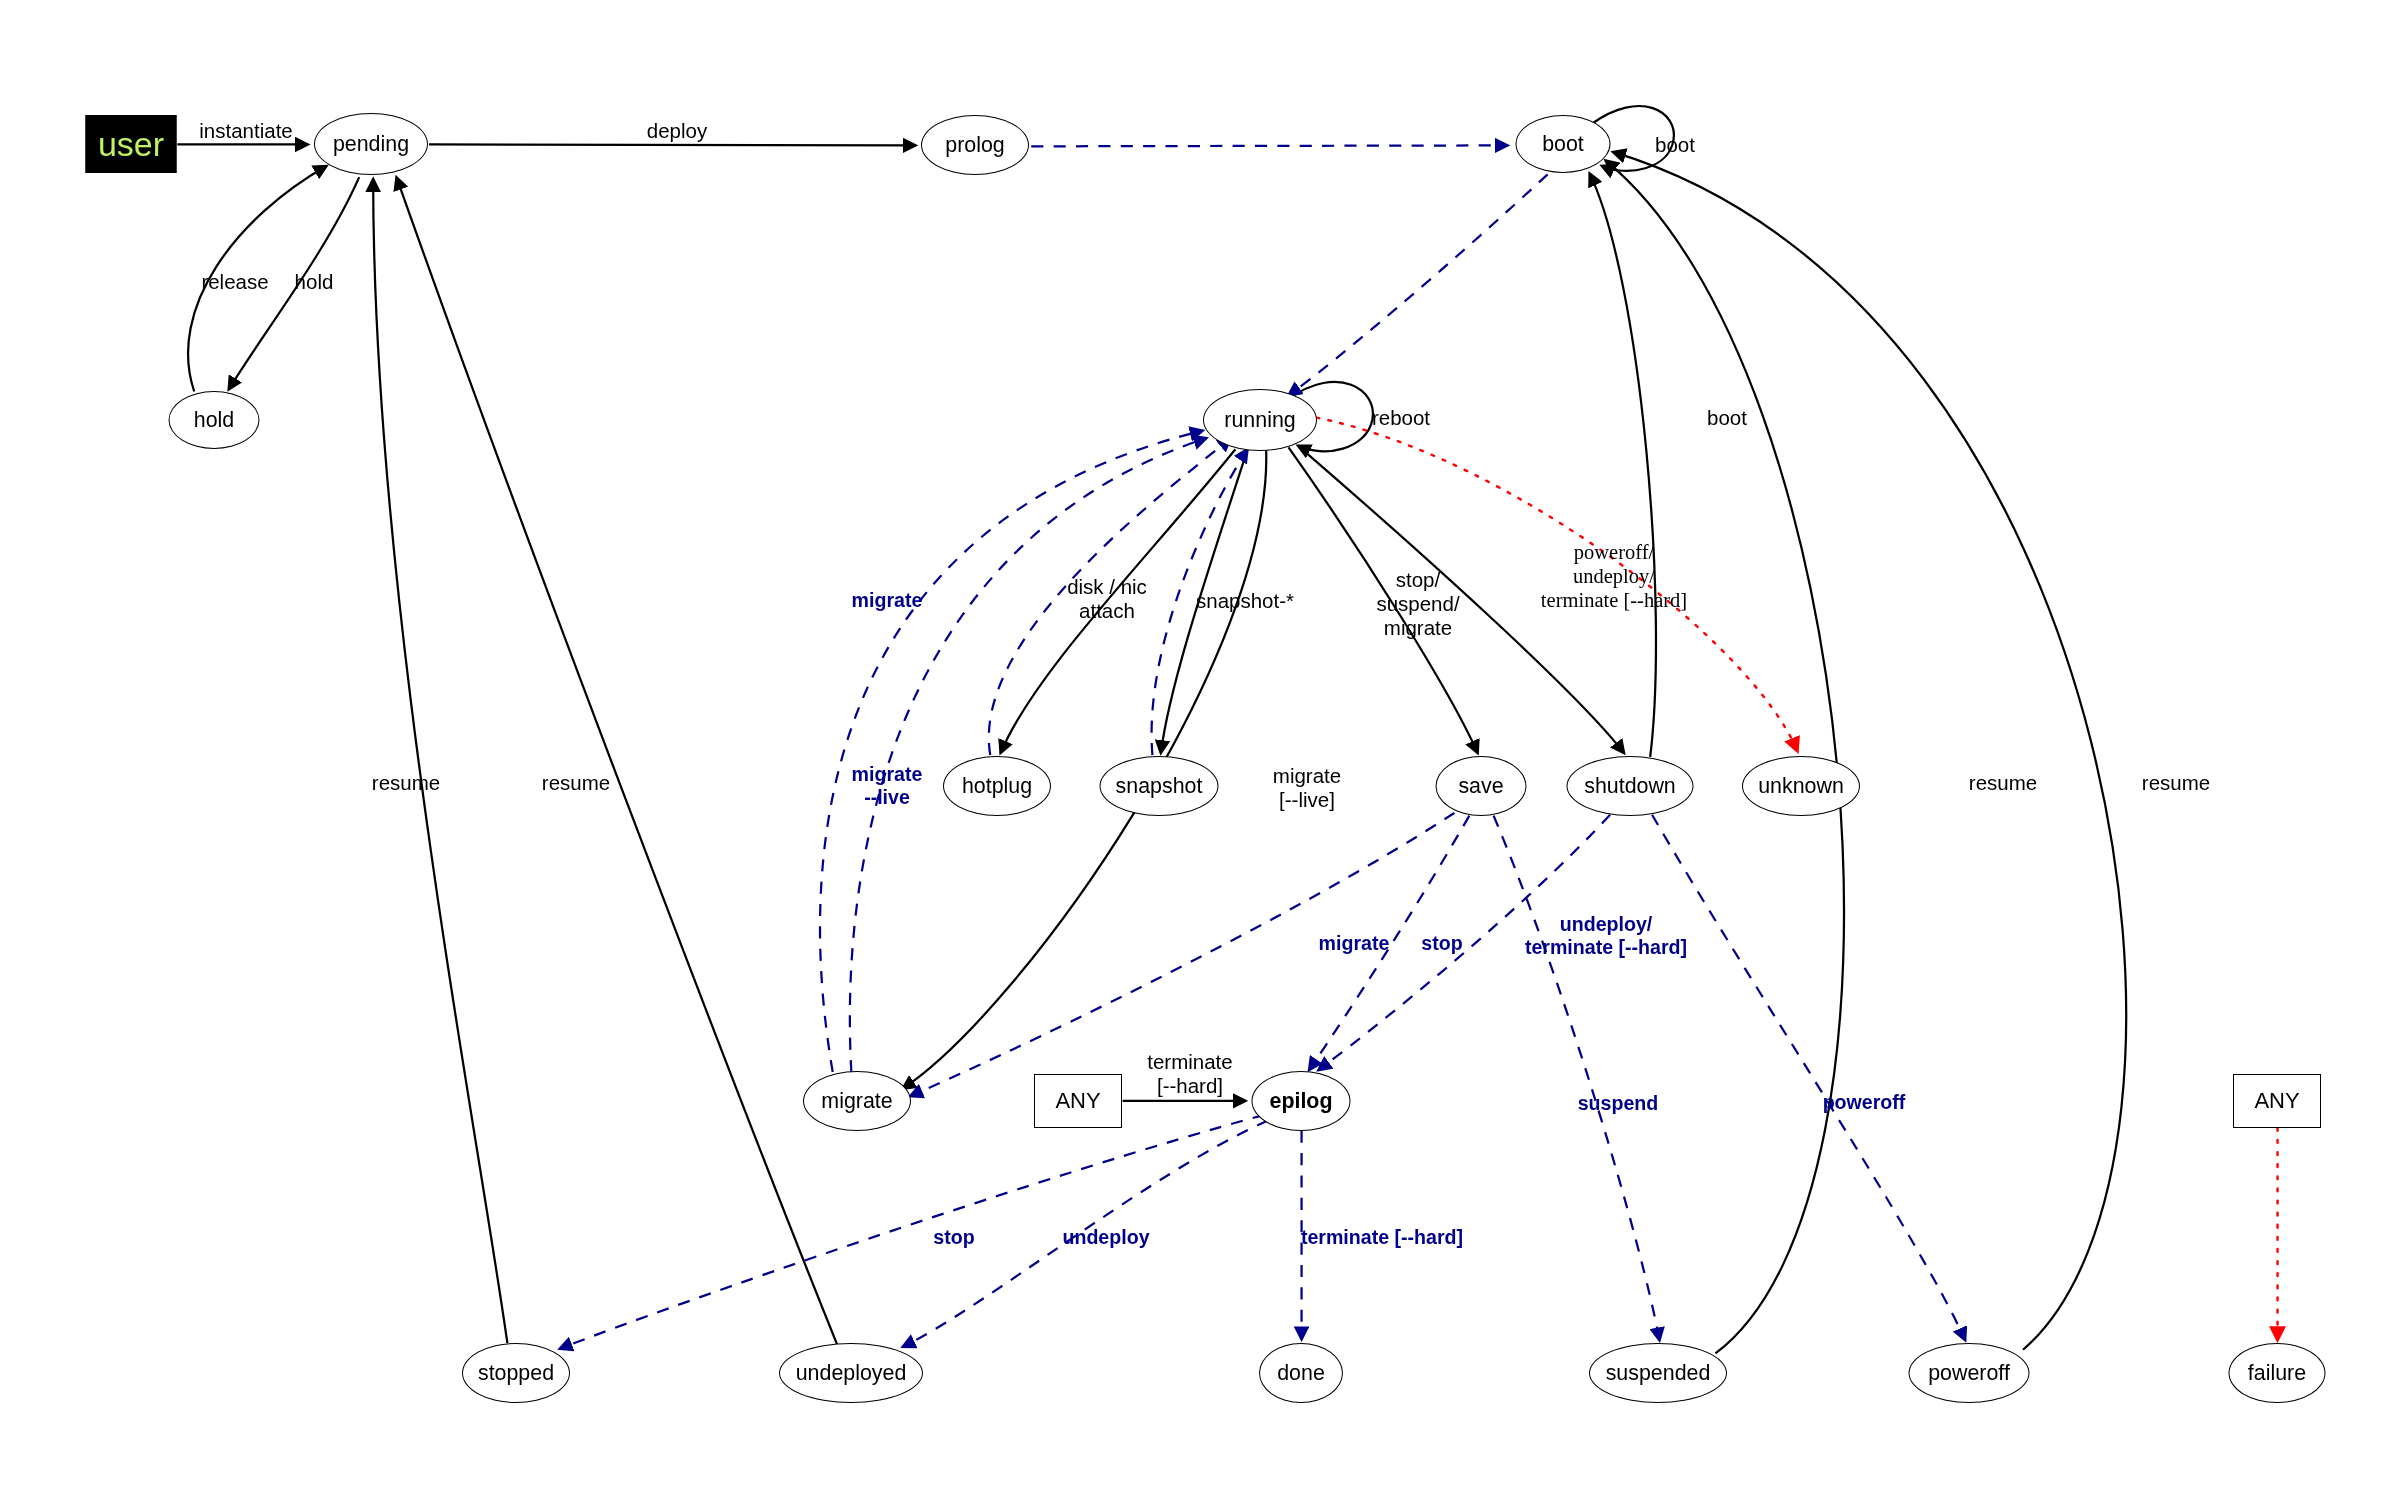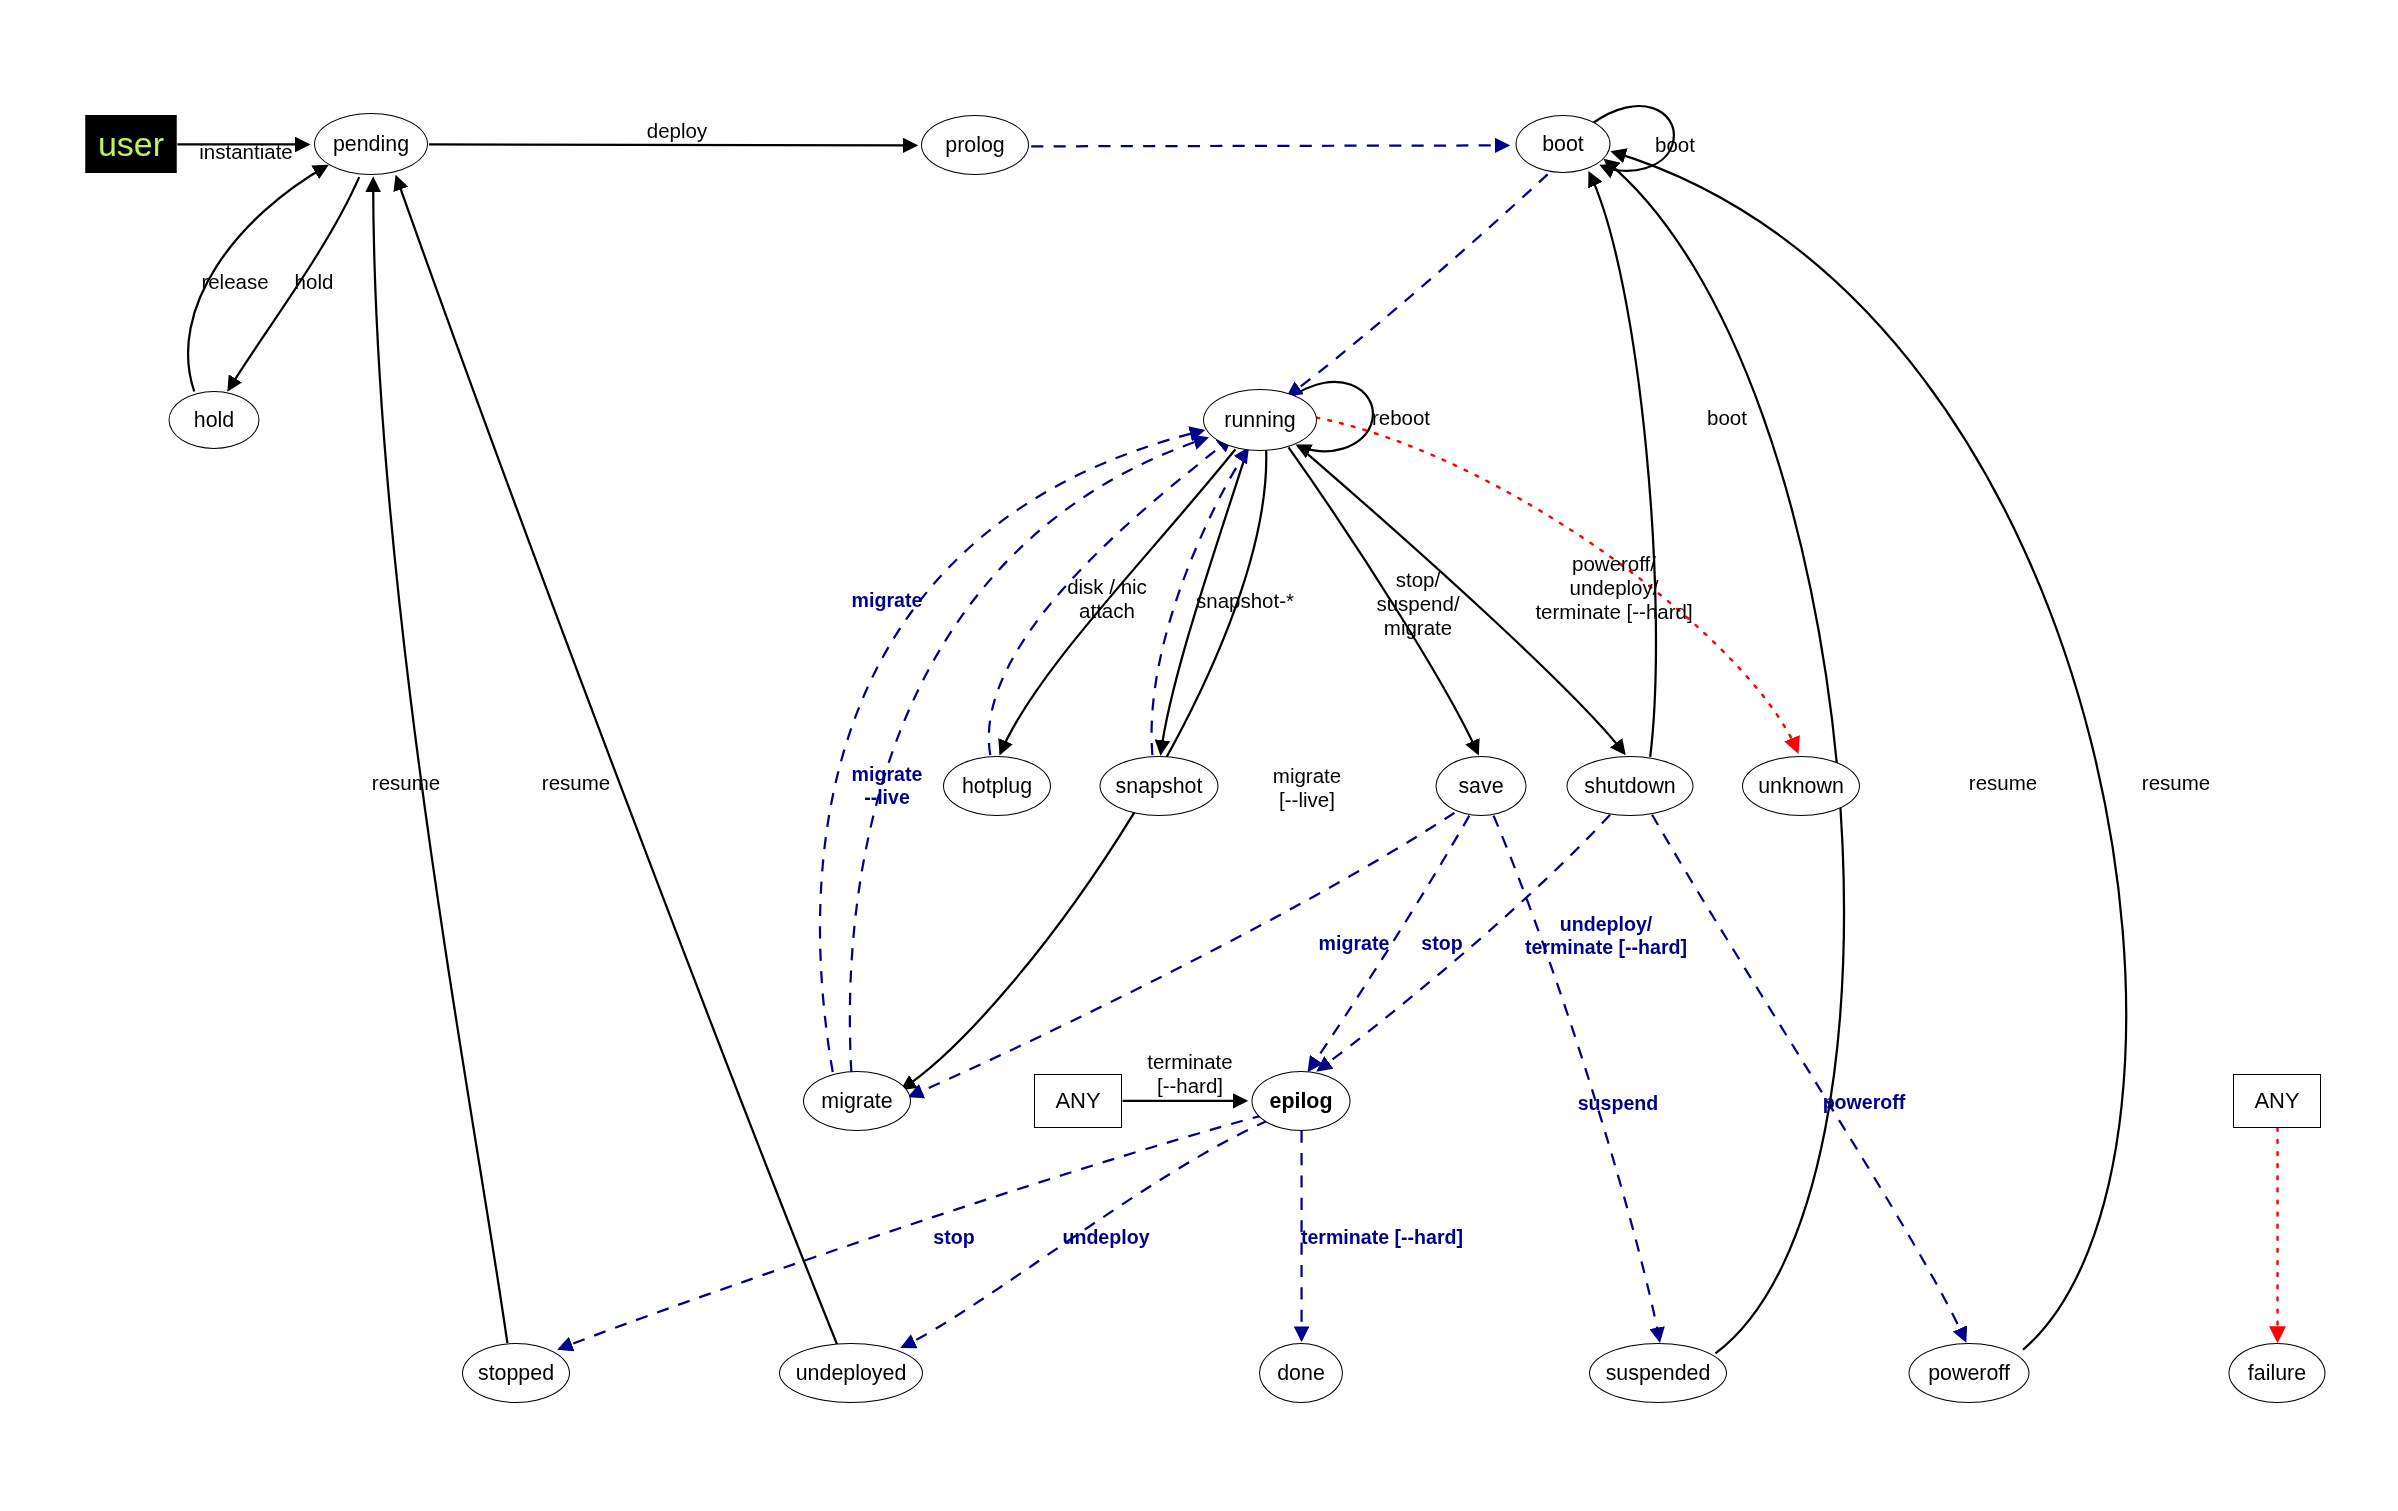--- a/index.html
+++ b/index.html
@@ -144,38 +144,38 @@
   <div class="node" style="left:851px;top:1373px;width:142px;height:58px;">undeployed</div>
 
   <div class="node" style="left:1301px;top:1373px;width:82px;height:58px;">done</div>
 
   <div class="node" style="left:1658px;top:1373px;width:136px;height:58px;">suspended</div>
 
   <div class="node" style="left:1969px;top:1373px;width:119px;height:58px;">poweroff</div>
 
   <div class="node" style="left:2277px;top:1373px;width:95px;height:58px;">failure</div>
 
-  <div class="elabel" style="left:246px;top:131px;margin-top:21px;">instantiate</div>
+  <div class="elabel" style="left:246px;top:131px;">instantiate</div>
   <div class="elabel" style="left:677px;top:131px;">deploy</div>
   <div class="elabel" style="left:235px;top:282px;">release</div>
   <div class="elabel" style="left:314px;top:282px;">hold</div>
   <div class="elabel" style="left:406px;top:783px;">resume</div>
   <div class="elabel" style="left:576px;top:783px;">resume</div>
   <div class="elabel" style="left:2003px;top:783px;">resume</div>
   <div class="elabel" style="left:2176px;top:783px;">resume</div>
   <div class="elabel" style="left:1675px;top:145px;">boot</div>
   <div class="elabel" style="left:1727px;top:418px;">boot</div>
   <div class="elabel" style="left:1401px;top:418px;">reboot</div>
   <div class="elabel" style="left:1107px;top:599px;">disk / nic
 attach</div>
   <div class="elabel" style="left:1245px;top:601px;">snapshot-*</div>
   <div class="elabel" style="left:1418px;top:604px;">stop/
 suspend/
 migrate</div>
-  <div class="elabel" style="left:1614px;top:588px;">poweroff/
+  <div class="elabel" style="left:1614px;top:576px;font-family:Liberation Serif, serif;">poweroff/
 undeploy/
 terminate [--hard]</div>
   <div class="elabel" style="left:1307px;top:788px;">migrate
 [--live]</div>
   <div class="elabel" style="left:1190px;top:1074px;">terminate
 [--hard]</div>
 
   <div class="elabel blue" style="left:887px;top:601px;">migrate</div>
   <div class="elabel blue" style="left:887px;top:786px;">migrate
 --live</div>

